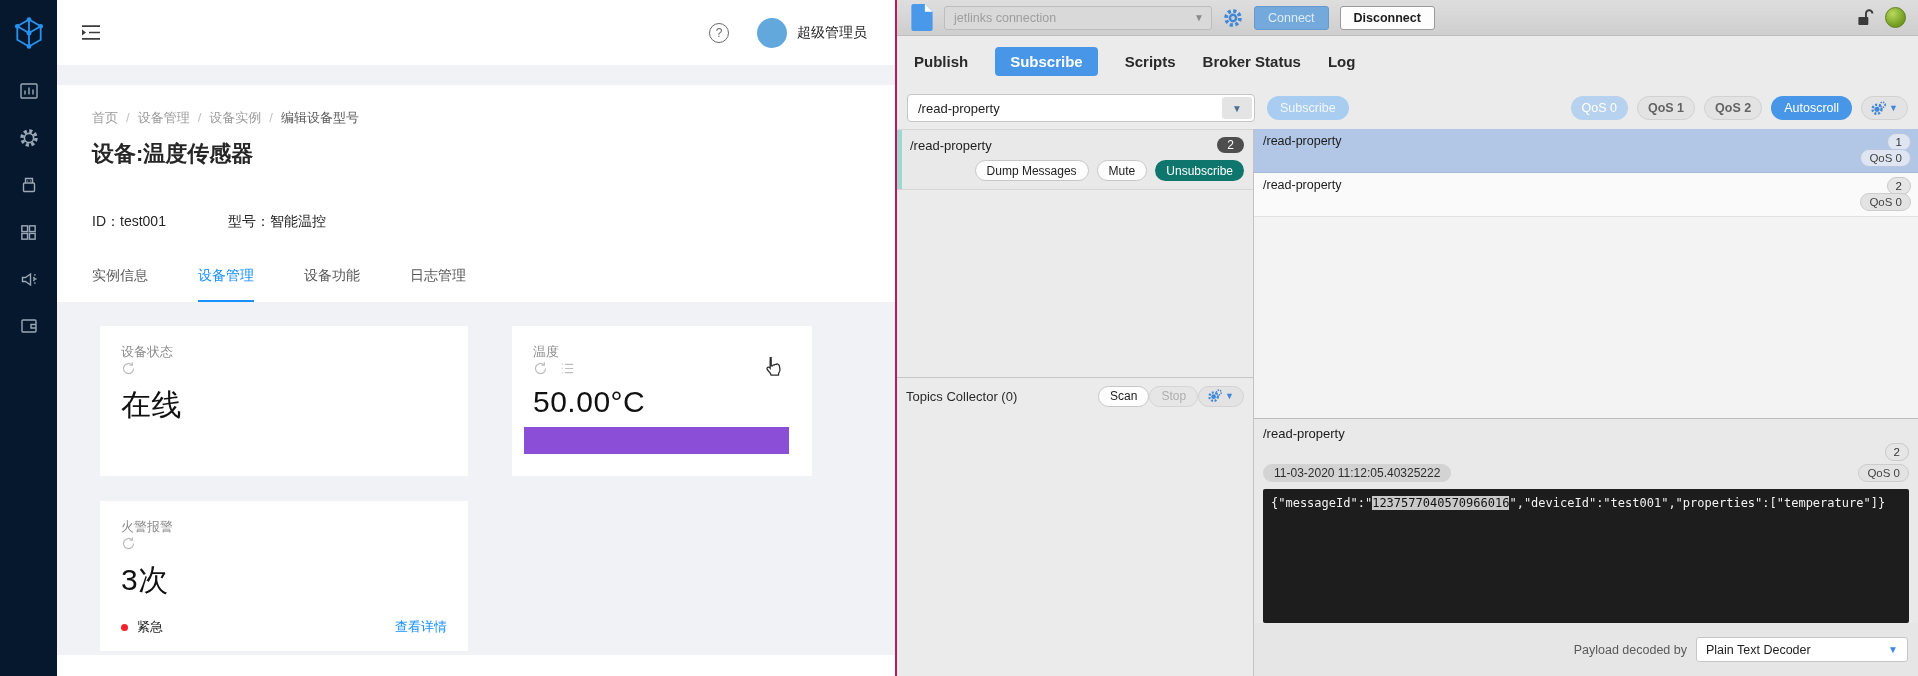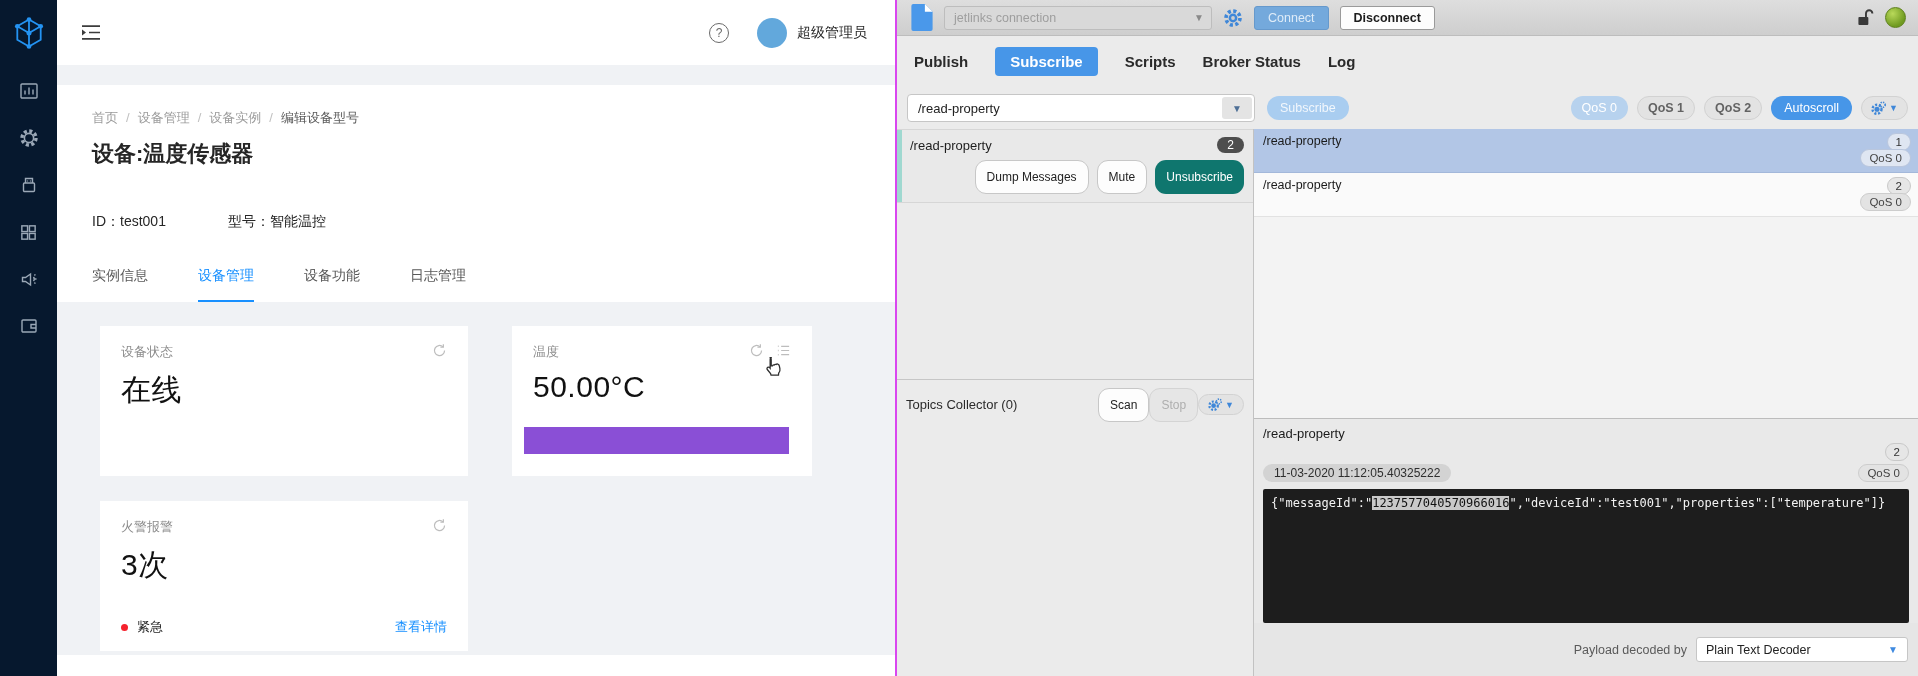--- a/index.html
+++ b/index.html
@@ -33,35 +33,35 @@
   .page-title { font-size:22px; font-weight:bold; color:#262626; margin-bottom:44px; }
   .id-row { font-size:14px; color:#262626; display:flex; gap:62px; margin-bottom:36px; }
   .jl-tabs { display:flex; gap:50px; font-size:14px; color:#595959; }
   .jl-tab { padding-bottom:15px; cursor:pointer; border-bottom:2px solid transparent; }
   .jl-tab.active { color:#1890ff; border-bottom-color:#1890ff; }
 
   .cards { padding:24px 25px 0 43px; }
   .card-row { display:flex; gap:44px; margin-bottom:25px; }
   .card { background:#fff; width:368px; height:150px; padding:17px 21px 15px; position:relative; }
   .card.temp { width:300px; }
-  .card-head { display:flex; align-items:flex-start; }
+  .card-head { display:flex; align-items:flex-start;flex-direction:column; }
   .card-title { font-size:13px; color:#8c8c8c; flex:1; }
   .card-icons { display:flex; gap:12px; align-items:center; }
   .card-value { font-size:30px; color:#111; margin-top:9px; letter-spacing:.5px; }
   .card-footer { position:absolute; left:21px; right:21px; bottom:17px; font-size:13px; color:#595959; }
   .temp-bar { position:absolute; left:12px; right:23px; bottom:22px; height:27px; background:#8a4fd6; }
   .alarm-footer { position:absolute; left:21px; right:21px; bottom:15px; display:flex; align-items:center; font-size:13px; }
   .red-dot { width:7px; height:7px; border-radius:50%; background:#f5222d; margin-right:9px; }
   .alarm-sev { color:#262626; flex:1; }
   .detail-link { color:#1890ff; cursor:pointer; }
   .cursor-hand { position:absolute; right:30px; top:30px; pointer-events:none; }
   .jl-bottom-strip { position:absolute; left:0; right:0; bottom:0; height:21px; background:#fff; }
 
   
-  .mqttfx { flex:1; display:flex; flex-direction:column; background:#ebebeb; border-left:2px solid #d946ef; min-width:0; }
+  .mqttfx { flex:1; display:flex; flex-direction:column; background:#ebebeb; border-left:2px solid #be185d; min-width:0; }
   .fx-toolbar { height:36px; flex:none; background:linear-gradient(#dedede,#cecece); border-bottom:1px solid #bdbdbd;
     display:flex; align-items:center; padding:0 12px 0 14px; gap:11px; }
   .fx-combo { width:268px; height:24px; background:#d9d9d9; border:1px solid #bdbdbd; border-radius:3px;
     display:flex; align-items:center; padding-left:9px; font-size:12.5px; color:#9e9e9e; }
   .fx-combo .arrow { margin-left:auto; width:24px; text-align:center; color:#8a8a8a; font-size:10px; }
   .btn { border-radius:3px; font-size:12.5px; height:24px; display:inline-flex; align-items:center; padding:0 13px; cursor:pointer; }
   .btn.connect { background:#74a9dc; color:#dfecf8; border:1px solid #6699cc; }
   .btn.disconnect { background:#fdfdfd; color:#1c1c1c; border:1px solid #9a9a9a; font-weight:bold; }
   .fx-toolbar .spacer { flex:1; }
   .green-light { width:21px; height:21px; border-radius:50%; background:radial-gradient(circle at 35% 30%, #b9d95a, #6f9a20 70%); border:1px solid #5c801a; }
@@ -87,21 +87,21 @@
   .qos-group { display:flex; gap:9px; margin-left:auto; align-items:center; }
 
   .cols { flex:1; display:flex; min-height:0; }
   .col-left { width:357px; flex:none; border-right:1px solid #c2c2c2; display:flex; flex-direction:column; background:#ebebeb; }
   .sub-item { border-bottom:1px solid #d6d6d6; border-top:1px solid #d6d6d6; background:#e9e9e9; padding:7px 9px 8px 5px; position:relative; }
   .sub-item .teal { position:absolute; left:0; top:0; bottom:0; width:5px; background:#9fd8d0; }
   .sub-item-top { display:flex; align-items:center; padding-left:8px; }
   .sub-item-topic { font-size:13px; color:#1e1e1e; flex:1; }
   .badge-dark { background:#4e4e4e; color:#fff; border-radius:10px; font-size:12px; padding:1px 10px; }
   .sub-item-btns { display:flex; justify-content:flex-end; gap:8px; margin-top:7px; }
-  .mini-pill { border-radius:11px; font-size:12px; height:34px; display:inline-flex; align-items:center; padding:0 11px; cursor:pointer; }
+  .mini-pill { border-radius:11px; font-size:12px; height:21px; display:inline-flex; align-items:center; padding:0 11px; cursor:pointer; }
   .mini-pill.white { background:#fdfdfd; border:1px solid #c7c7c7; color:#222; }
   .mini-pill.blue { background:#0f766e; color:#fff; }
   .mini-pill.disabled { background:#e6e6e6; border:1px solid #d4d4d4; color:#aeaeae; }
   .col-left .fill1 { flex:1; }
   .topics-header { border-top:1px solid #c6c6c6; padding:8px 9px; display:flex; align-items:center; }
   .topics-title { font-size:13px; color:#2a2a2a; flex:1; }
   .col-left .fill2 { flex:1.4; }
 
   .col-right { flex:1; display:flex; flex-direction:column; background:#f3f3f3; min-width:0; }
   .msg-list { height:289px; flex:none; overflow:hidden; }

